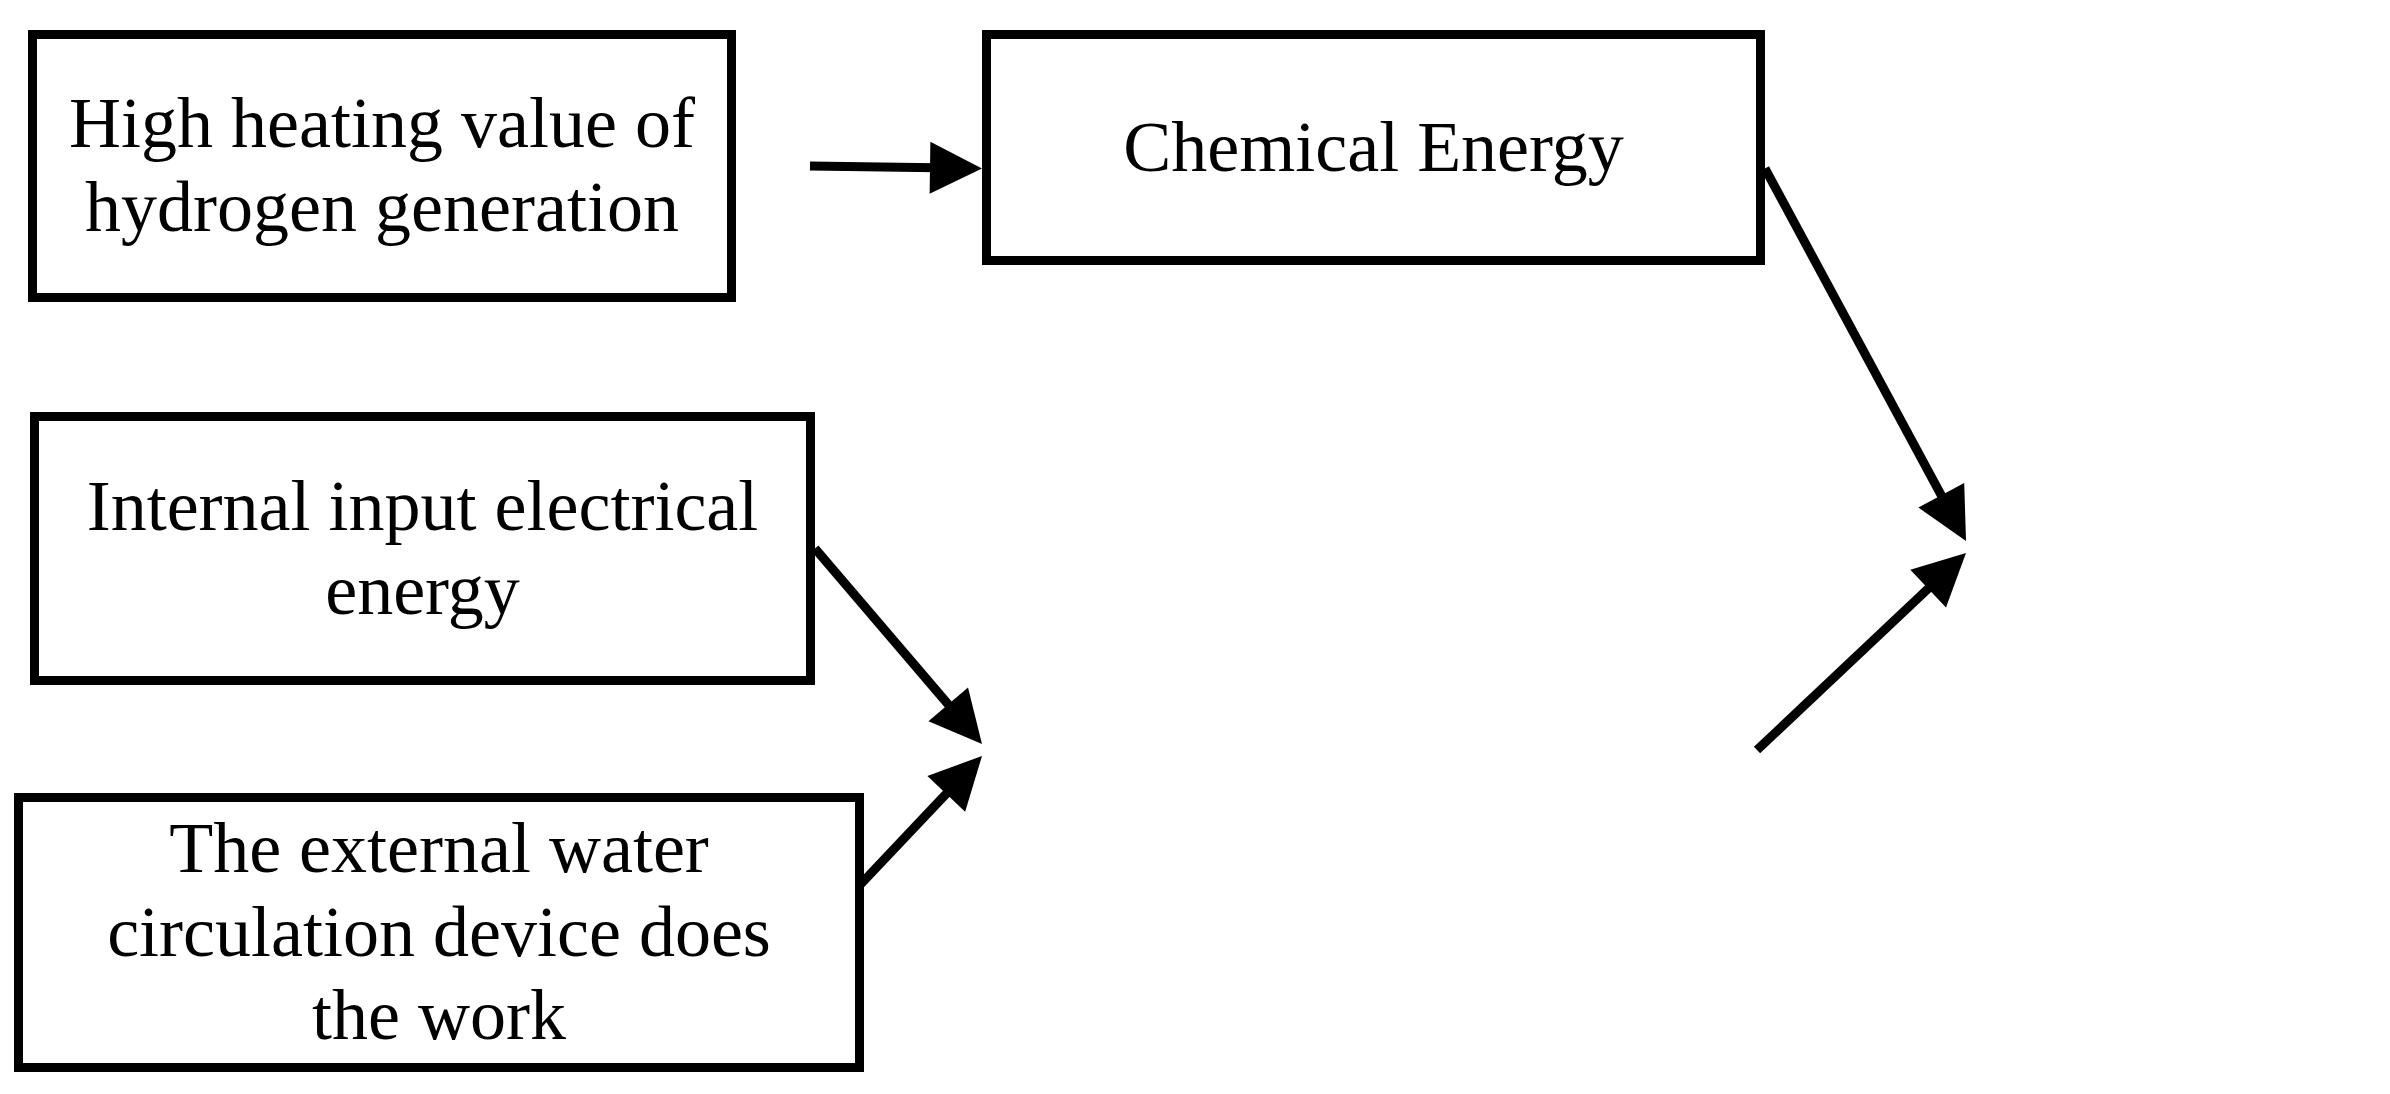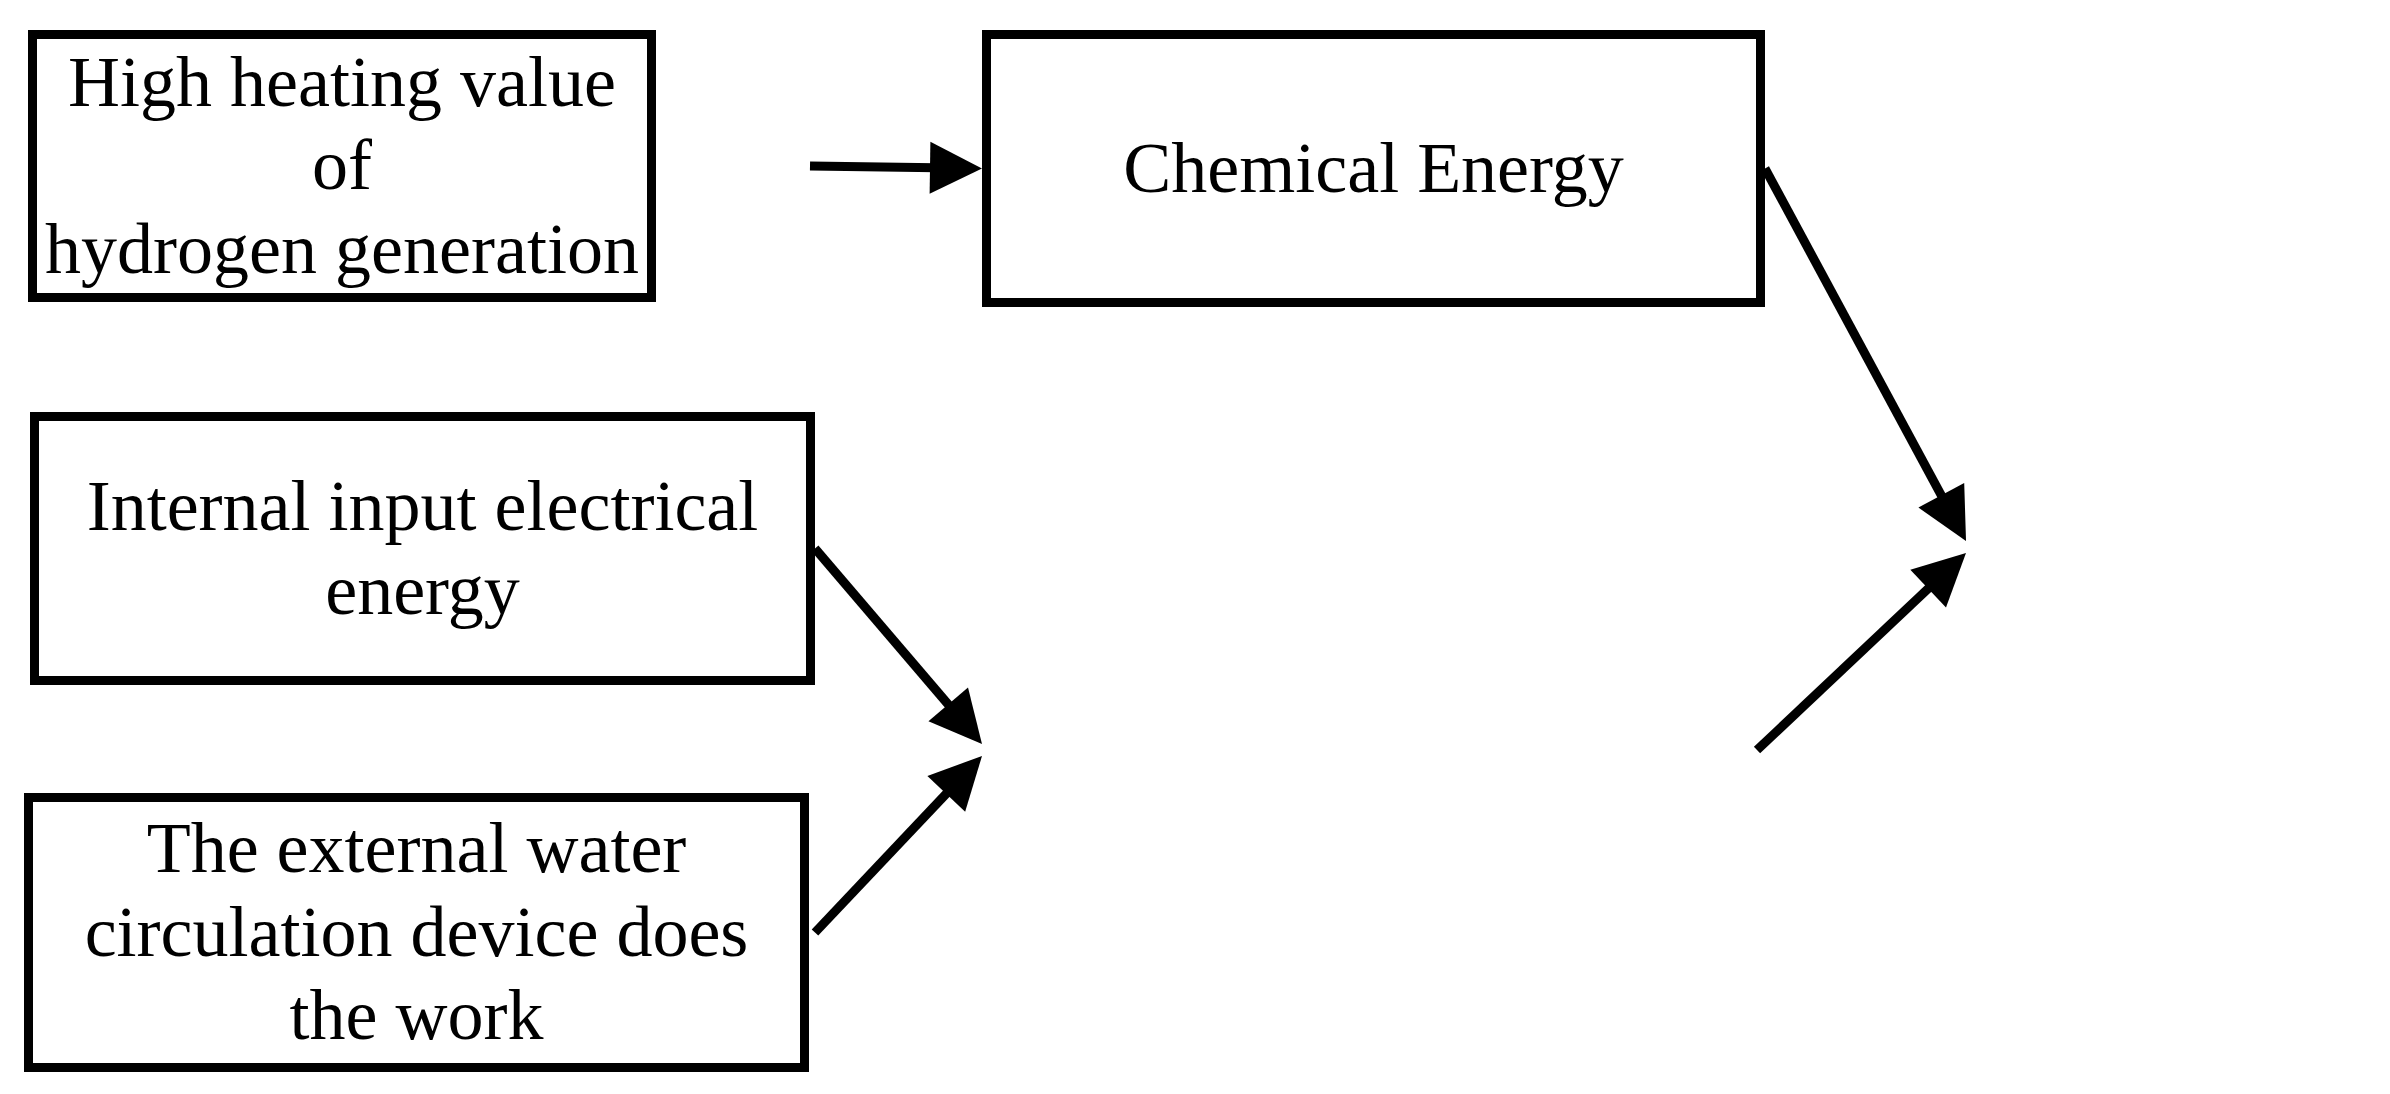--- a/index.html
+++ b/index.html
@@ -28,24 +28,24 @@
   .node-label {
     display: block;
     width: 100%;
     text-align: center;
     white-space: pre-line;
     font-size: 72px;
     line-height: 1.16;
     color: #000000;
   }
   
-  #node-hhv          { left: 28px;   top: 30px;  width: 628px; height: 272px; }
+  #node-hhv          { left: 28px;   top: 30px;  width: 708px; height: 272px; }
   #node-internal     { left: 30px;   top: 412px; width: 785px; height: 273px; }
-  #node-external     { left: 24px;   top: 793px; width: 785px; height: 279px; }
-  #node-chemical     { left: 982px;  top: 30px;  width: 783px; height: 277px; }
+  #node-external     { left: 14px;   top: 793px; width: 850px; height: 279px; }
+  #node-chemical     { left: 982px;  top: 30px;  width: 783px; height: 235px; }
   #node-total        { left: 982px;  top: 615px; width: 775px; height: 270px; }
   #node-electrolysis { left: 1966px; top: 412px; width: 394px; height: 270px; }
 
   .arrows-layer {
     position: absolute;
     left: 0; top: 0;
     width: 2390px;
     height: 1094px;
     z-index: 1;
     pointer-events: none;

